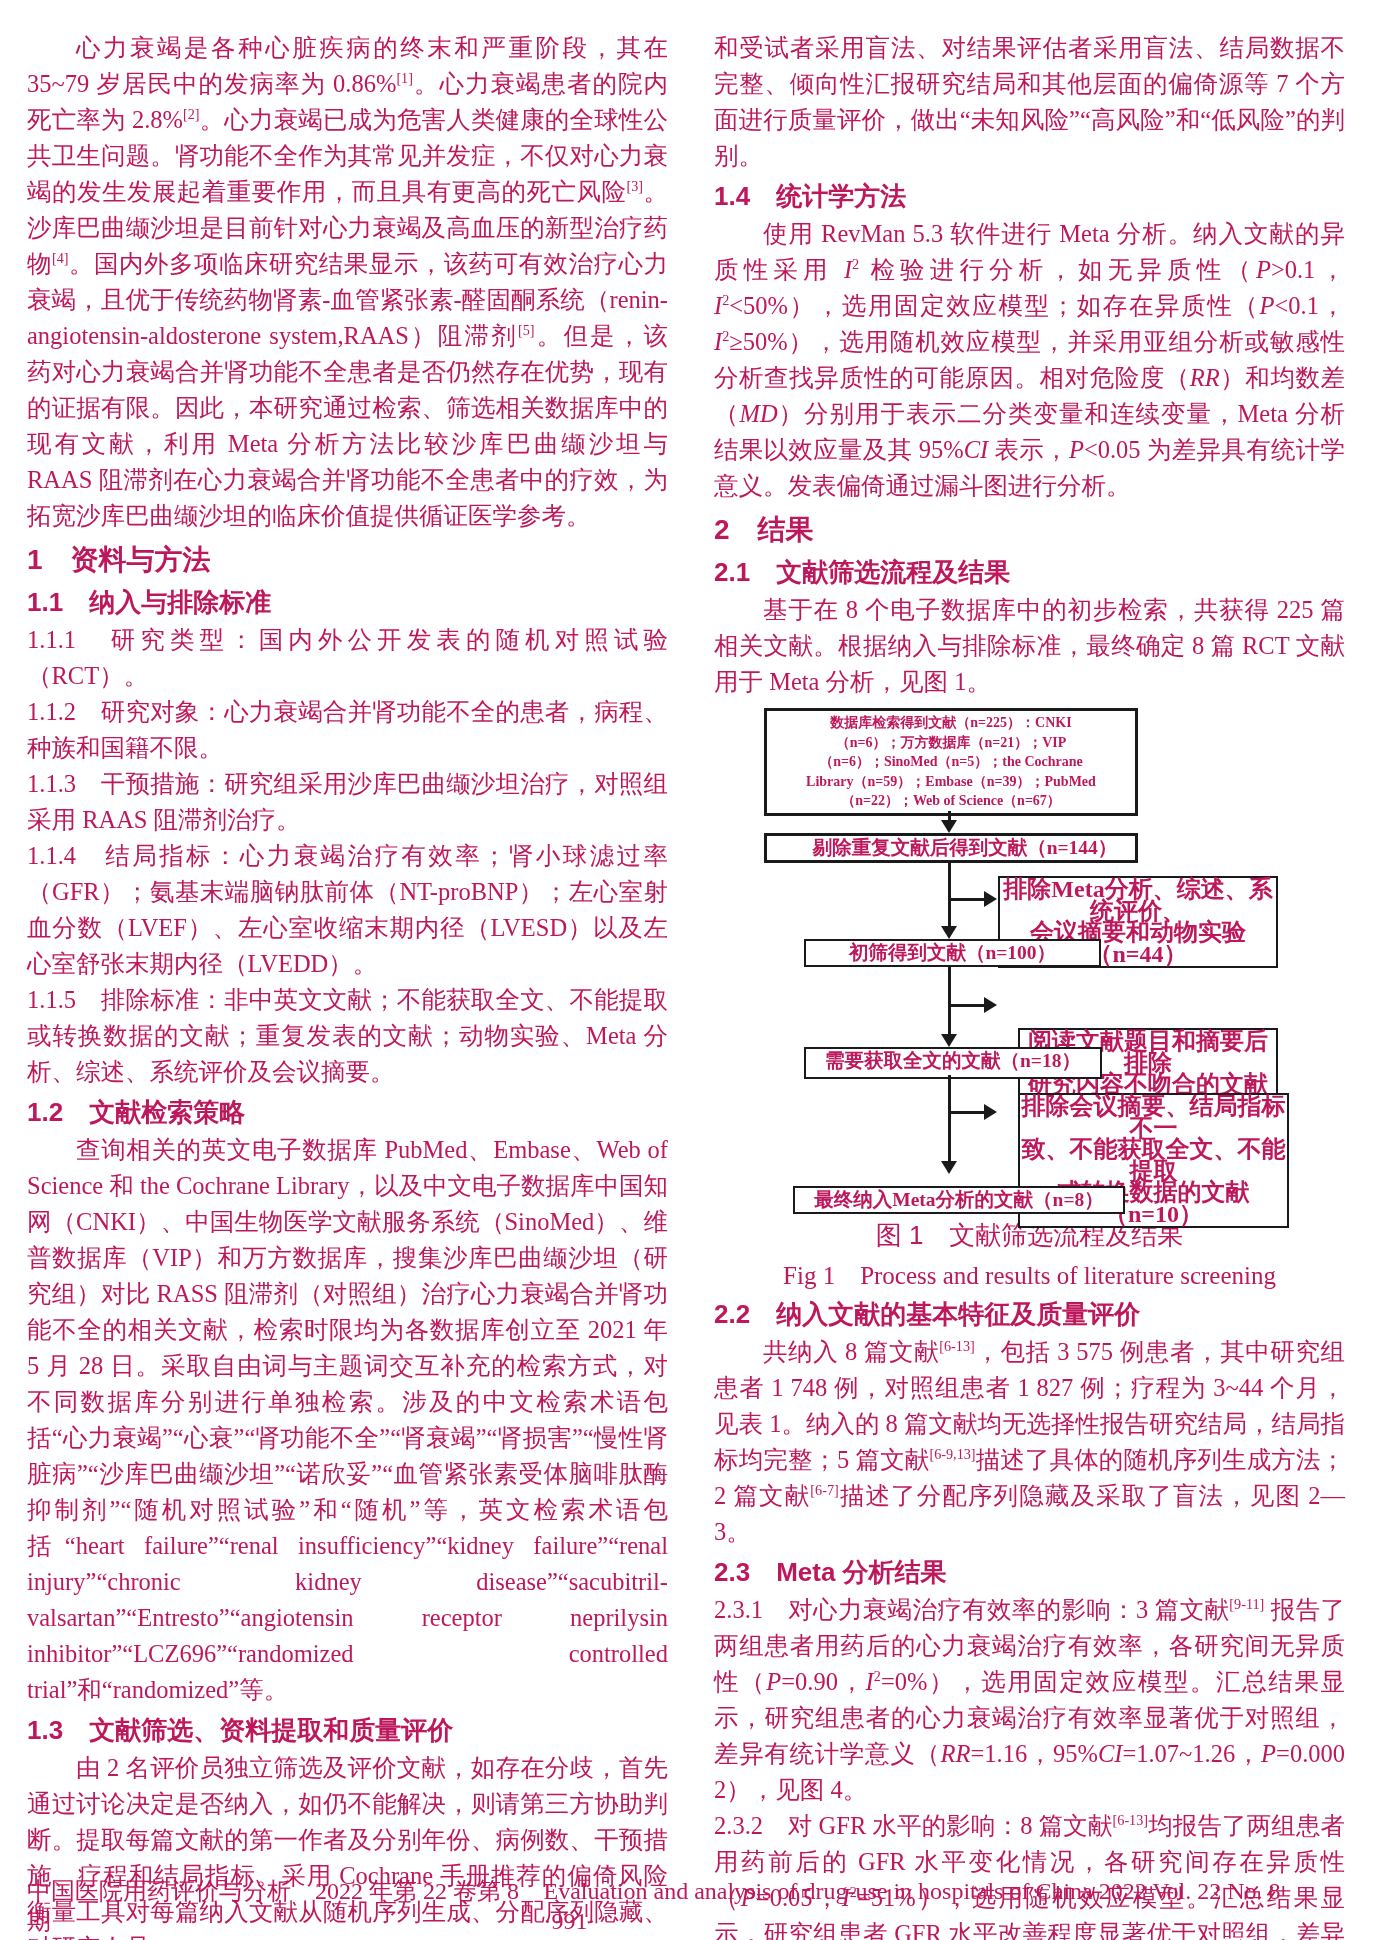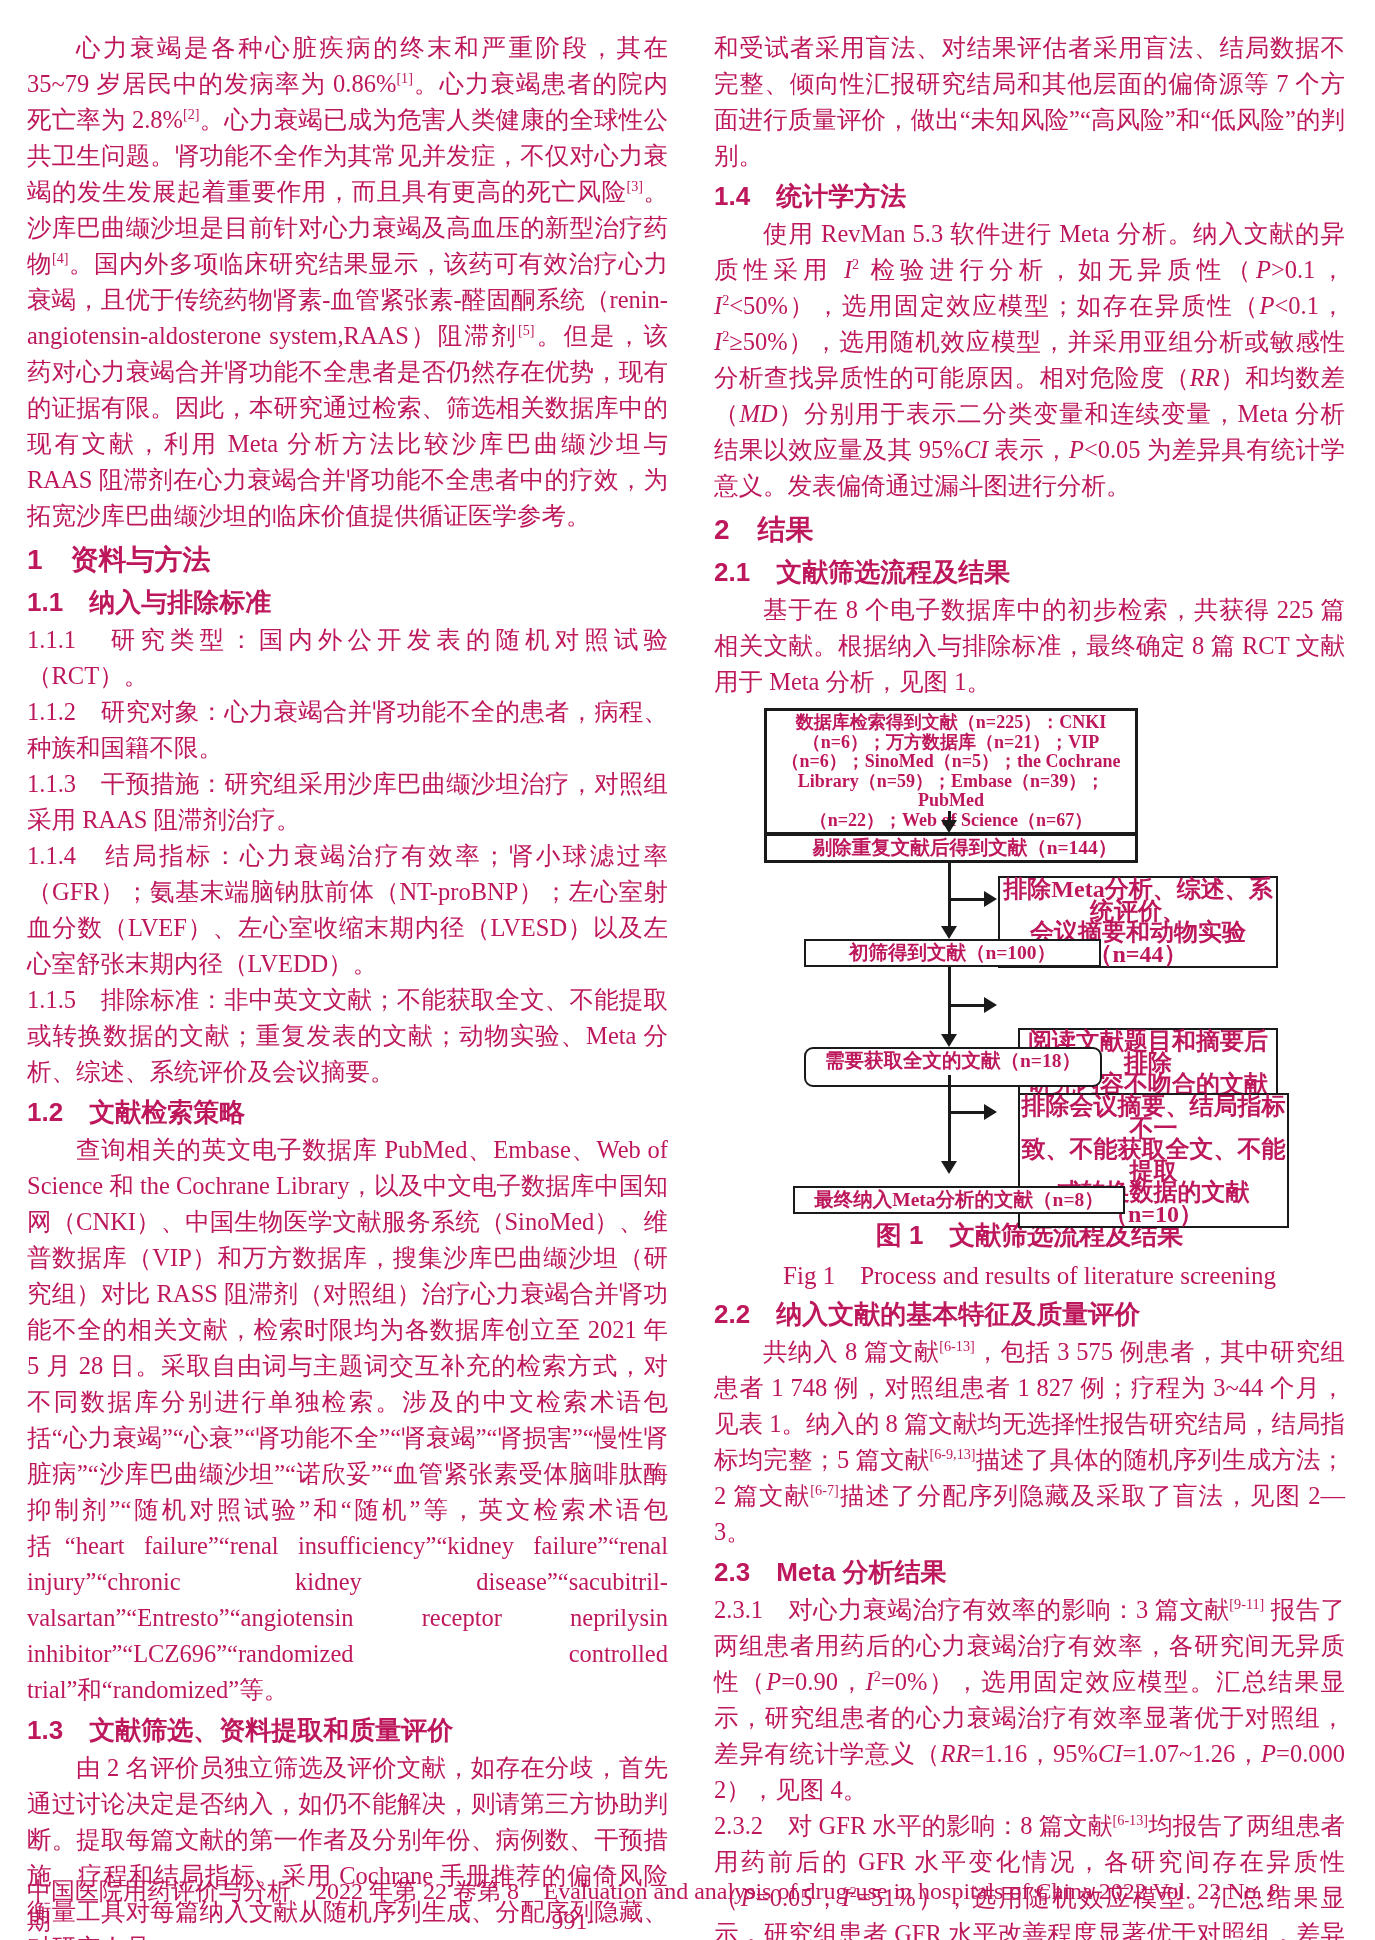--- a/index.html
+++ b/index.html
@@ -23,43 +23,43 @@
   }
   sup { font-size:0.58em; line-height:0; }
   
   .fig { margin-top:8px; }
   .fc { position:relative; width:631px; height:498px; font-weight:bold; }
   .fbox {
     position:absolute; border:2px solid #1a1a1a; background:#fff;
     text-align:center; box-sizing:border-box;
   }
   .fbox.heavy { border-width:3px; }
-  .fb1 { left:50px; top:0; width:374px; font-size:18px; line-height:19.5px; padding:2px 2px; }
+  .fb1 { left:50px; top:0; width:374px; font-size:14px; line-height:19.5px; padding:2px 2px; }
   .fline1 { left:50px; top:125px; width:374px; height:30px; font-size:19.5px; line-height:24px;padding-left:28px; }
   .fline2 { left:90px; top:231px; width:297px; height:28px; font-size:19.5px; line-height:24px; }
-  .fline3 { left:90px; top:339px; width:298px; height:40px; font-size:19.5px; line-height:24px;border-radius:9px; }
+  .fline3 { left:90px; top:339px; width:298px; height:32px; font-size:19.5px; line-height:24px; }
   .fline4 { left:79px; top:478px; width:332px; height:28px; font-size:19.5px; line-height:24px; }
   .fside { font-size:24px; line-height:21.5px; padding:1px 0; }
   .fs1 { left:284px; top:168px; width:280px; }
   .fs2 { left:304px; top:276px; width:260px;margin-top:44px; }
   .fs3 { left:304px; top:385px; width:271px; }
   .vline { position:absolute; width:3px; background:#1a1a1a; }
   .hline { position:absolute; height:3px; background:#1a1a1a; }
   .arr-down {
     position:absolute; width:0; height:0;
     border-left:8px solid transparent; border-right:8px solid transparent;
     border-top:13px solid #1a1a1a;
   }
   .arr-right {
     position:absolute; width:0; height:0;
     border-top:8px solid transparent; border-bottom:8px solid transparent;
     border-left:13px solid #1a1a1a;
   }
   .cap-zh {
-    text-align:center; font-weight:bold; font-size:26px; margin-top:12px;
+    text-align:center; font-weight:normal; font-size:26px; margin-top:12px;
     font-family:"Liberation Sans","DejaVu Sans",sans-serif;
   }
   .cap-en { text-align:center; font-weight:normal; font-size:25px; margin-top:6px; }
   
   .footer {
     position:absolute; left:27px; right:27px; top:1876px;
     display:flex; justify-content:space-between; font-size:24px; line-height:30px;
   }
 </style>
 </head>

